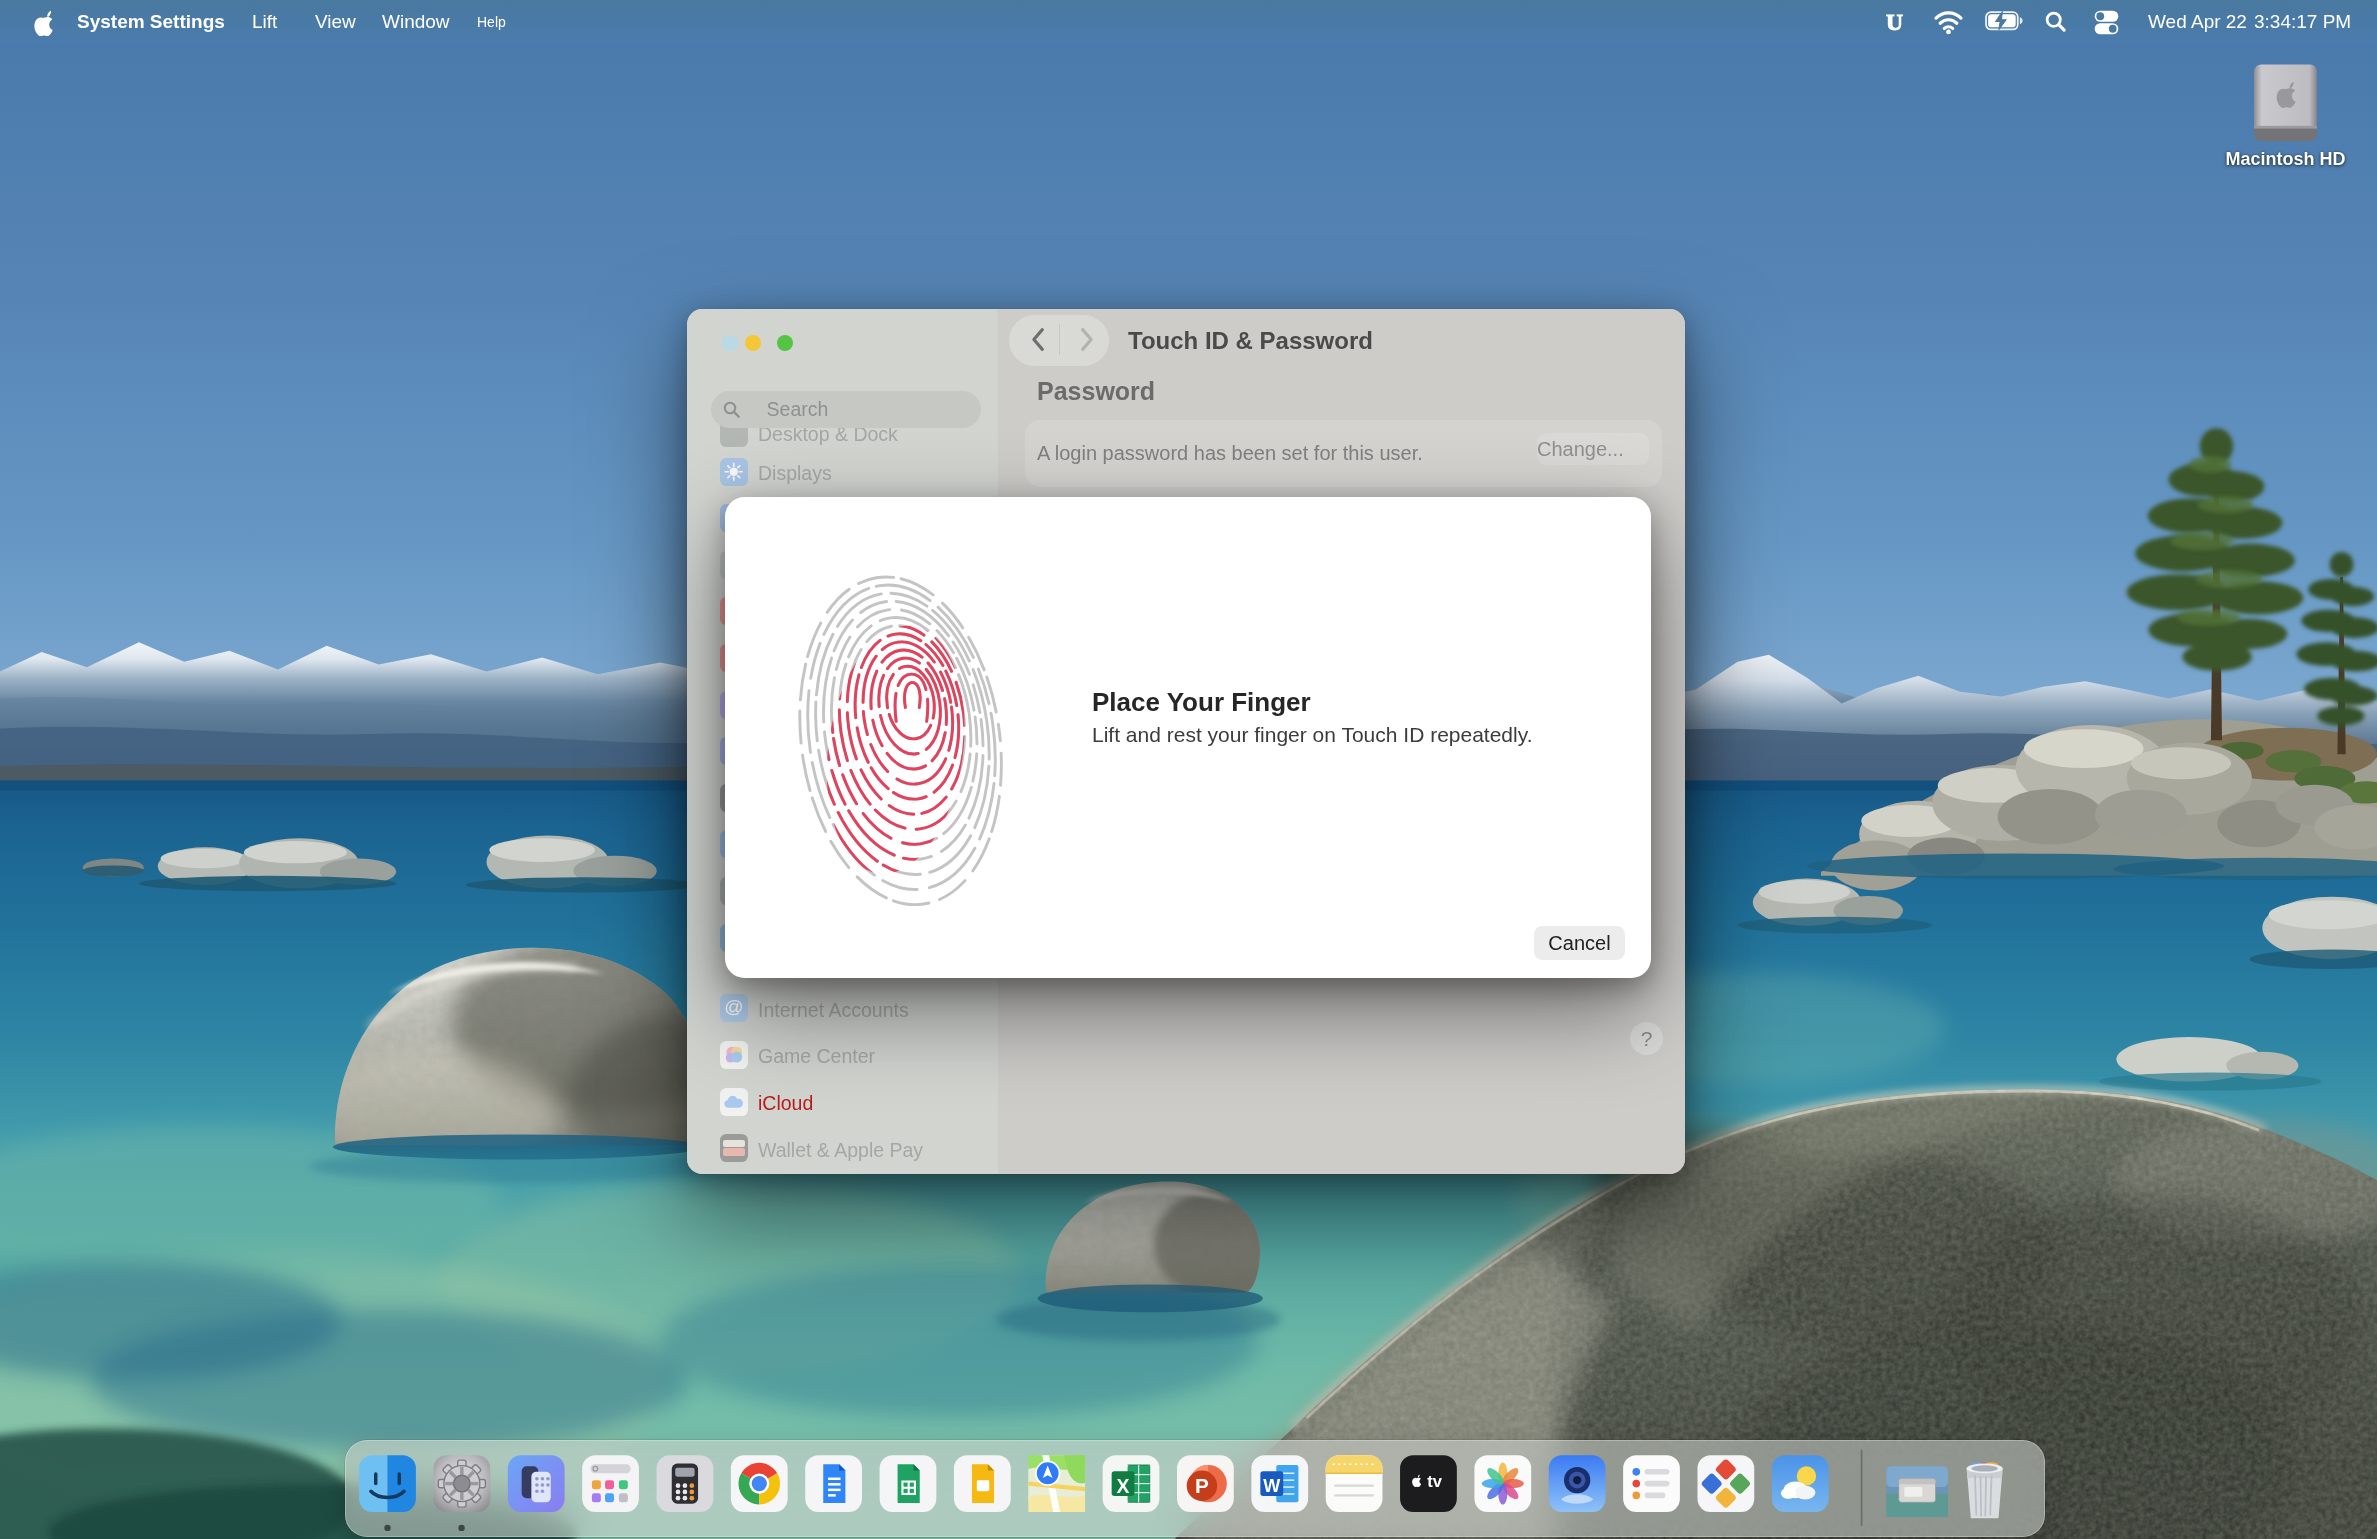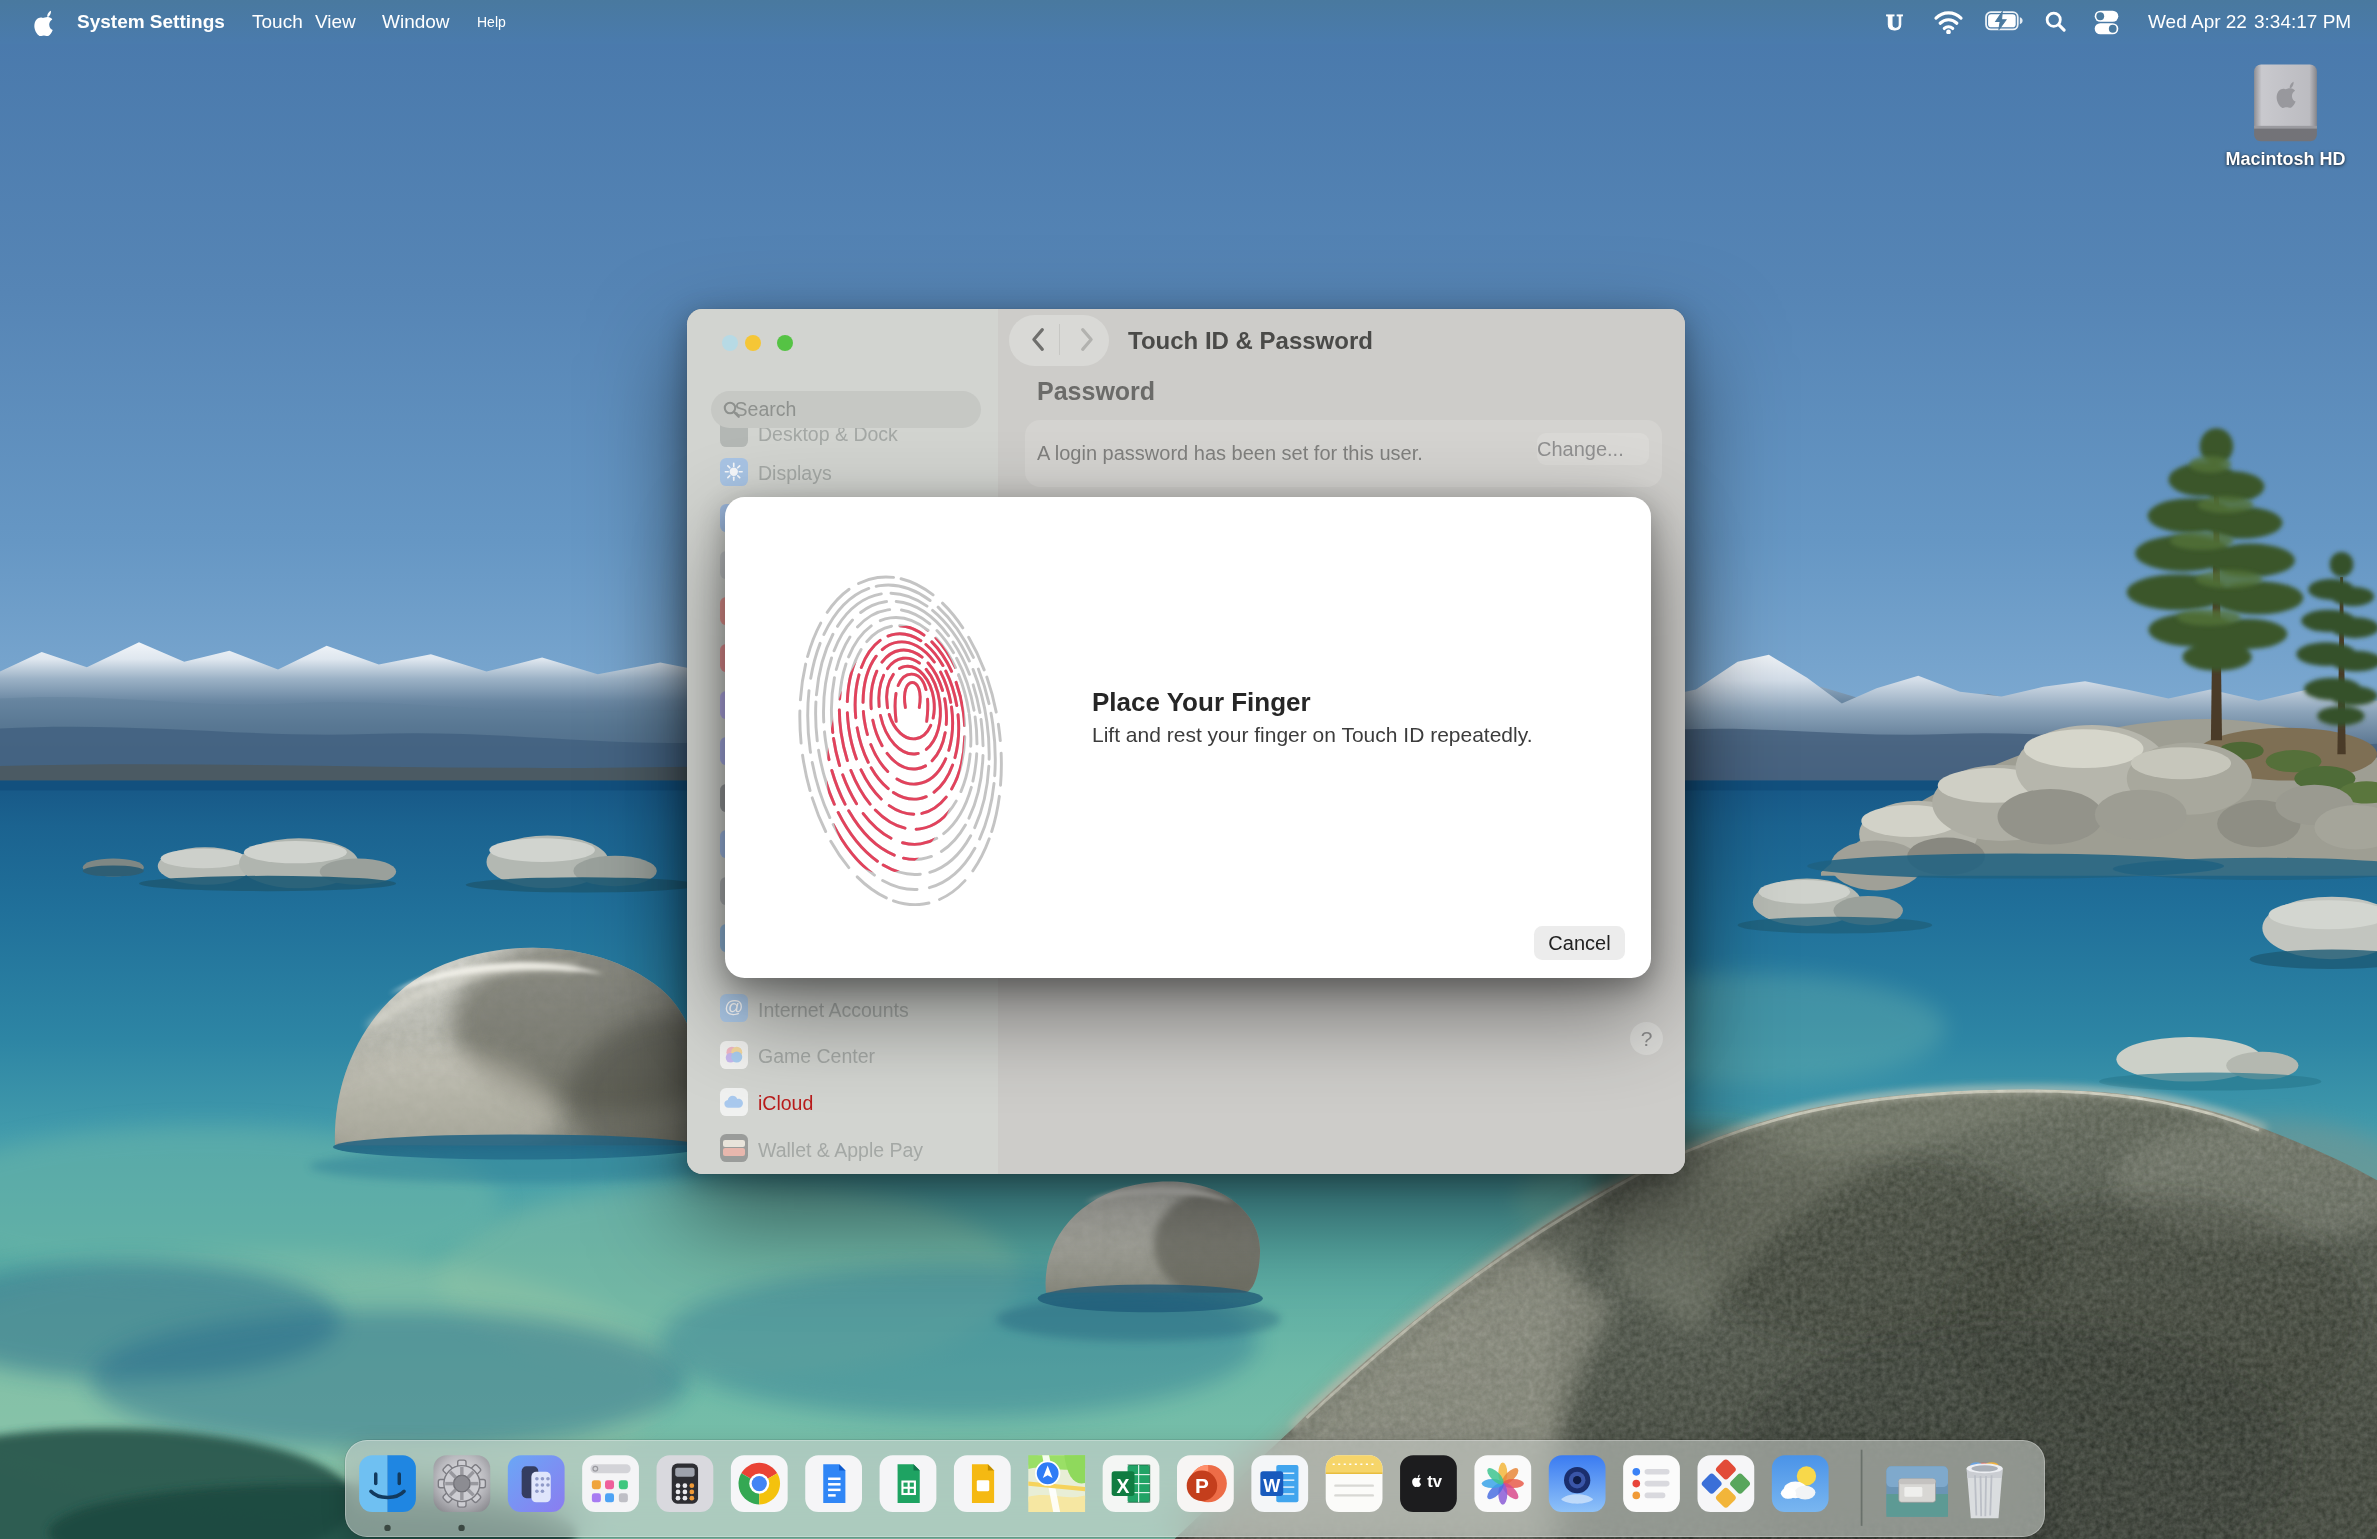--- a/index.html
+++ b/index.html
@@ -228,21 +228,21 @@
  <ellipse cx="1638" cy="1898" rx="205" ry="32" fill="#245f7d" opacity="0.4" filter="url(#soft1)"></ellipse>
 </g>
 </svg>
 
 <div class="abs" style="left:0;top:0;width:2377px;height:44px;background:linear-gradient(#49799f,#4a7bad);"></div>
 <svg class="abs" style="left:33px;top:9.7px" width="23.6" height="26.4" viewBox="0 0 34 38">
  <path fill="#fff" d="M23.5,9.8 c-0.3,-4 2.8,-7.6 5.3,-8.6 c0.5,3.4 -1.2,6.3 -2.7,7.9 c-0.8,0.8 -1.7,0.9 -2.6,0.7 Z" transform="translate(-3,0)"></path>
  <path fill="#fff" d="M17,11.5 c2,0 4.4,-1.6 7.5,-1.3 c2.5,0.2 4.8,1.3 6.3,3.3 c-3.2,2.2 -4.6,4.7 -4.4,8 c0.2,3.6 2.3,6.2 5,7.3 c-1.1,3.1 -3.6,7.2 -6.4,8.5 c-2.1,1 -3.6,-0.6 -6.3,-0.6 c-2.8,0 -4.2,1.6 -6.4,0.6 c-3.1,-1.4 -6.3,-6.7 -7.1,-11.3 c-0.9,-5.1 0.5,-9.9 3.3,-12.6 c1.6,-1.6 3.7,-2.6 5.8,-2.6 c1.6,0 3.3,0.7 2.7,0.7 Z" transform="translate(-3,0)"></path>
 </svg>
 <div class="abs" style="left:77px;top:0;height:44px;line-height:44px;color:#fff;font-size:19px;font-weight:bold;">System Settings</div>
-<div class="abs" style="left:252px;top:0;height:44px;line-height:44px;color:#fff;font-size:19px;">Touch</div>
+<div class="abs" style="left:252px;top:0;height:44px;line-height:44px;color:#fff;font-size:19px;">Lift</div>
 <div class="abs" style="left:315px;top:0;height:44px;line-height:44px;color:#fff;font-size:19px;">View</div>
 <div class="abs" style="left:382px;top:0;height:44px;line-height:44px;color:#fff;font-size:19px;">Window</div>
 <div class="abs" style="left:477px;top:0;height:44px;line-height:44px;color:#fff;font-size:14px;">Help</div>
 <div class="abs" style="left:1886px;top:0;height:44px;line-height:44px;color:#fff;font-size:23.6px;font-weight:bold;font-family:'Liberation Serif',serif;-webkit-text-stroke:1px #fff;">U</div>
 <svg class="abs" style="left:1933px;top:9px" width="31" height="25" viewBox="0 0 44 36">
  <g stroke="#fff" stroke-width="4.6" fill="none" stroke-linecap="round">
   <path d="M4,13 C14,3 30,3 40,13"></path>
   <path d="M10,20.5 C17,13.8 27,13.8 34,20.5"></path>
   <path d="M16,28 C19.5,24.7 24.5,24.7 28,28"></path>
  </g>
@@ -295,21 +295,21 @@
  <div class="abs" style="left:90px;top:26px;width:16px;height:16px;border-radius:50%;background:#55c344;"></div>
 
  <div class="abs" style="left:33px;top:110px;width:28px;height:28px;border-radius:6.3px;background:#9fa3a2;opacity:0.6;"></div>
  <div class="abs" style="left:71px;top:111px;height:28px;line-height:28px;font-size:19.5px;color:#a4a8a5;">Desktop &amp; Dock</div>
 
  <div class="abs" style="left:23.6px;top:82px;width:270px;height:37px;border-radius:19px;background:#c6c8c4;">
    <svg class="abs" style="left:11px;top:9px" width="19.5" height="19.5" viewBox="0 0 28 28">
     <circle cx="11.5" cy="11.5" r="7.5" fill="none" stroke="#8e918e" stroke-width="3"></circle>
     <path d="M17.5,17.5 L24,24" stroke="#8e918e" stroke-width="3.4" stroke-linecap="round"></path>
    </svg>
-   <div class="abs" style="left:24px;top:0;height:37px;line-height:37px;font-size:19.5px;color:#8e918e;">Search</div>
+   <div class="abs" style="left:56px;top:0;height:37px;line-height:37px;font-size:19.5px;color:#8e918e;">Search</div>
  </div>
 
  <div class="abs" style="left:33px;top:149px;width:28px;height:28px;border-radius:6.3px;background:#a8c4e4;">
    <svg class="abs" style="left:4.2px;top:4.2px" width="19.5" height="19.5" viewBox="0 0 28 28">
     <circle cx="14" cy="14" r="6" fill="#f5f7fa"></circle>
     <g stroke="#f5f7fa" stroke-width="2.4" stroke-linecap="round">
      <path d="M14,2 L14,6"></path>
           <path d="M14,22 L14,26"></path>
           <path d="M2,14 L6,14"></path>
           <path d="M22,14 L26,14"></path>

